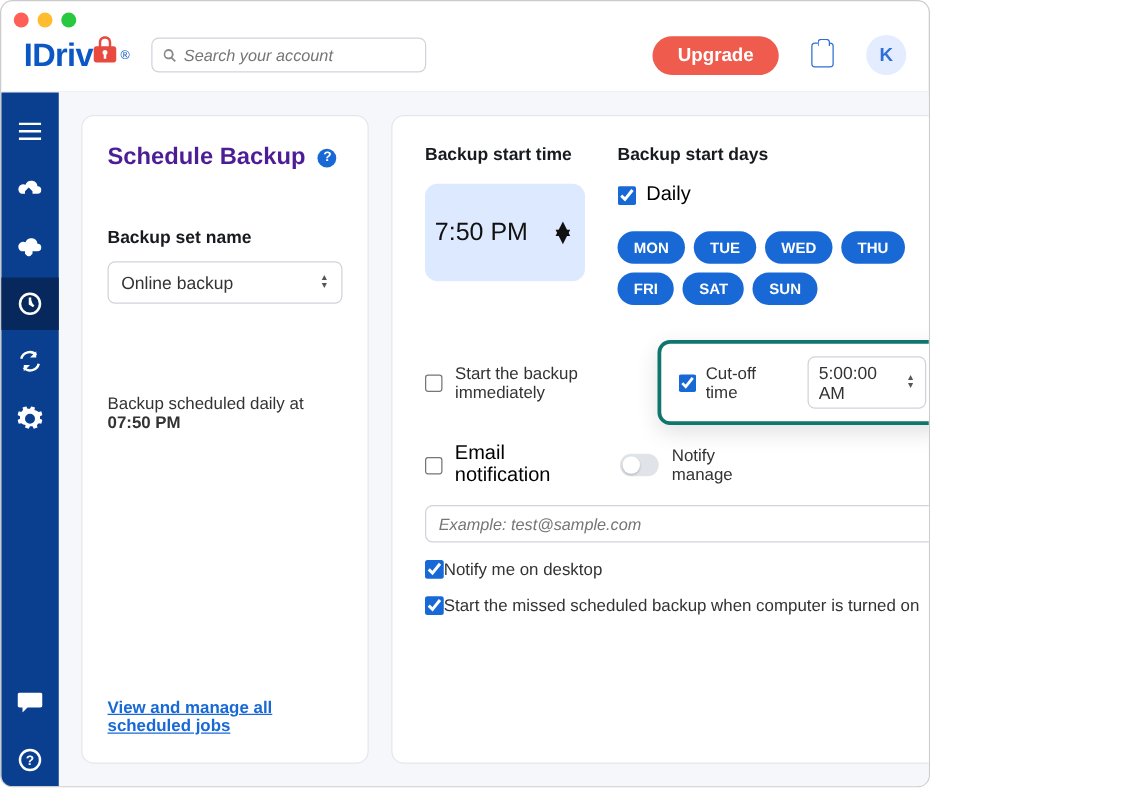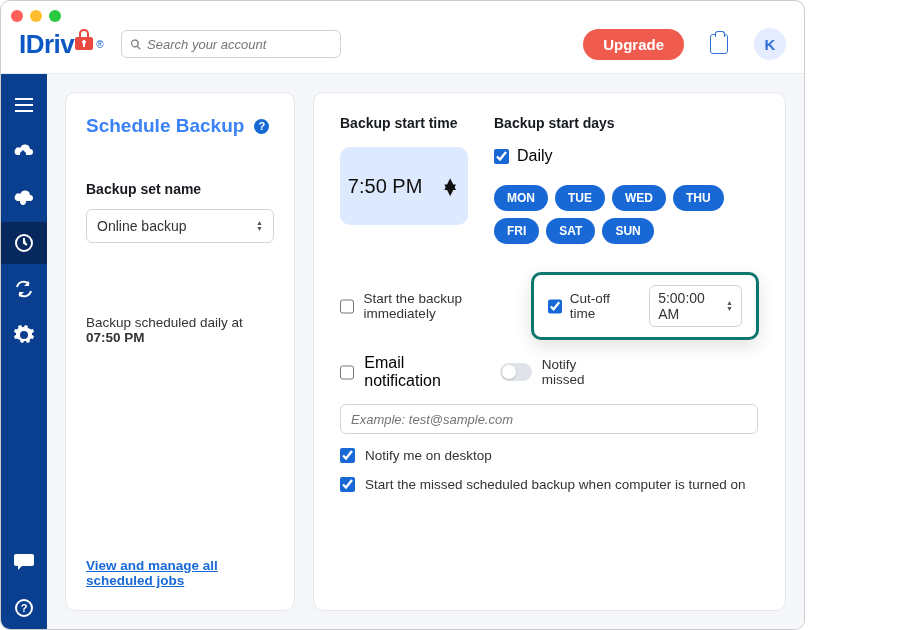--- a/index.html
+++ b/index.html
@@ -1,17 +1,17 @@
 <!DOCTYPE html>
 <html><head>
 <meta charset="utf-8">
 <style>
 * { box-sizing: border-box; margin: 0; padding: 0; font-family: -apple-system, BlinkMacSystemFont, "Segoe UI", Arial, sans-serif; }
 html, body { width: 900px; height: 630px; overflow: hidden; }
-.window { width: 805px; height: 630px; border: 1px solid #ccc; border-radius: 10px; background: #fff; overflow: hidden; display: flex; flex-direction: column; }
+.window { width: 744px; height: 630px; border: 1px solid #ccc; border-radius: 10px; background: #fff; overflow: hidden; display: flex; flex-direction: column; }
 .titlebar { height: 18px; display: flex; align-items: center; padding: 12px 10px 0 10px; gap: 7px; }
 .traffic { width: 12px; height: 12px; border-radius: 50%; }
 .red { background: #ff5f57; } .yellow { background: #febc2e; } .green { background: #28c840; }
 .header { display: flex; align-items: center; padding: 8px 18px 12px 18px; gap: 18px; border-bottom: 1px solid #e9ecef; }
 .logo { font-size: 26px; font-weight: 800; color: #0b57c4; letter-spacing: -0.5px; display: flex; align-items: center; }
 .logo .lock { color: #e94a3f; font-size: 26px; display:inline-block; transform: translateY(-1px); }
 .logo sup { font-size: 10px; font-weight: 400; color: #0b57c4; margin-left: 2px; }
 .search { flex: 0 0 220px; display: flex; align-items: center; border: 1px solid #d0d4da; border-radius: 6px; height: 28px; padding: 0 8px; color: #888; }
 .search input { border: none; outline: none; font-size: 13px; font-style: italic; color: #666; width: 100%; background: transparent; }
 .search svg { width: 13px; height: 13px; margin-right: 5px; fill: #888; }
@@ -23,41 +23,41 @@
 .avatar { width: 32px; height: 32px; border-radius: 50%; background: #e3edff; color: #2f6fd6; display: flex; align-items: center; justify-content: center; font-weight: 600; font-size: 15px; }
 .body { flex: 1; display: flex; min-height: 0; background: #f5f7fa; }
 .sidebar { width: 46px; background: #0a3e8f; display: flex; flex-direction: column; align-items: center; padding-top: 10px; gap: 4px; }
 .sb-item { width: 46px; height: 42px; display: flex; align-items: center; justify-content: center; cursor: pointer; position: relative; }
 .sb-item.active { background: #07285c; }
 .sb-item svg, .sb-item .glyph { fill: #fff; color: #fff; font-size: 18px; }
 .sb-spacer { flex: 1; }
 .content { flex: 1; padding: 18px; display: flex; gap: 18px; min-height: 0; }
 .card { background: #fff; border: 1px solid #e4e7ec; border-radius: 10px; }
 .left-card { width: 230px; padding: 22px 20px; display: flex; flex-direction: column; }
-.lc-title { font-size: 19px; font-weight: 700; color: #3b82f6; }
+.lc-title { font-size: 19px; font-weight: 700; color: #4c1d95; }
 .lc-titlewrap { display: flex; align-items: center; gap: 10px; }
 .help { width: 15px; height: 15px; border-radius: 50%; background: #1869d6; color: #fff; font-size: 11px; font-weight: 700; display: inline-flex; align-items: center; justify-content: center; cursor: pointer; }
 .lc-label { margin-top: 44px; font-size: 14px; font-weight: 600; color: #171a1f; }
 .select { margin-top: 12px; border: 1px solid #d0d4da; border-radius: 6px; height: 34px; display: flex; align-items: center; padding: 0 10px; font-size: 14px; color: #333; cursor: pointer; justify-content: space-between; }
 .stepper { display:flex; flex-direction:column; font-size:7px; line-height:6px; color:#555; }
 .sched-text { margin-top: 72px; font-size: 13.5px; color: #333; }
 .sched-text b { font-weight: 700; }
 .lc-link { margin-top: auto; font-size: 13.5px; font-weight: 700; color: #1869d6; cursor: pointer; text-decoration: underline; }
 .right-wrap { flex: 1; display: flex; min-height: 0; }
 .right-card { flex: 1; padding: 22px 26px; overflow: auto; }
 .row1 { display: flex; gap: 26px; align-items: flex-start; }
 .col-label { font-size: 14px; font-weight: 700; color: #171a1f; margin-bottom: 16px;}
 .timebox { background: #dde9ff; border-radius: 10px; width: 128px; height: 78px; display: flex; align-items: center; justify-content: center; gap: 18px; }
 .timebox span { font-size: 20px; font-weight: 500; color: #111; }
 .daily-row { display: flex; align-items: center; gap: 8px; margin-bottom: 20px; }
 input[type=checkbox] { width: 15px; height: 15px; accent-color: #1869d6; cursor:pointer; }
 .days { display: flex; gap: 7px; flex-wrap: wrap; }
 .day { background: #1869d6; color: #fff; border: none; border-radius: 14px; padding: 6px 13px; font-size: 12px; font-weight: 600; cursor: pointer; }
 .opts { margin-top: 28px; display: flex; flex-direction: column; gap: 14px; }
-.opt-row { display: flex; align-items: center; gap: 10px; font-size: 13.5px; color: #333; }
+.opt-row { display: flex; align-items: center; gap: 0; font-size: 13.5px; color: #333; }
 .cutoff-pop { border: 3px solid #0f766e; border-radius: 10px; padding: 10px 14px; box-shadow: 0 6px 18px rgba(0,0,0,0.12); display: inline-flex; align-items: center; gap: 18px; background:#fff; }
 .cutoff-pop .timeinput { border: 1px solid #cfd3d9; border-radius: 6px; padding: 4px 8px; font-size: 14px; display: flex; align-items: center; gap: 6px; }
 .line2 { display: flex; align-items: center; gap: 20px; justify-content: space-between; }
 .toggle { width: 34px; height: 18px; background: #e0e3e8; border-radius: 10px; position: relative; cursor: pointer; }
 .toggle::after { content:""; position: absolute; left: 2px; top: 2px; width: 14px; height: 14px; background: #fff; border-radius: 50%; box-shadow: 0 1px 2px rgba(0,0,0,.2); }
 .emailbox { border: 1px solid #d0d4da; border-radius: 6px; height: 30px; width: 418px; padding: 12px 10px; font-size: 13px; font-style: italic; color: #999; outline:none; }
 .save-row { display: flex; justify-content: flex-end; padding: 14px 2px 0 0; }
 .save { background: #1869d6; color: #fff; border: none; border-radius: 6px; padding: 11px 22px; font-size: 15px; font-weight: 700; cursor: pointer; }
 .notify-right { display:flex; align-items:center; gap:10px; font-size:13.5px; color:#333;}
 </style>
@@ -216,21 +216,21 @@
               </div>
             </div>
 
             <div class="line2">
               <div style="display:flex;align-items:center;gap:10px;">
                 <input type="checkbox" style="">
                 <span>Email notification</span>
               </div>
               <div class="notify-right" style="margin-right:140px;">
                 <div class="toggle"></div>
-                <span>Notify missed</span>
+                <span>Notify manage</span>
               </div>
             </div>
 
             <input class="emailbox" placeholder="Example: test@sample.com" style="">
 
             <div class="opt-row">
               <input type="checkbox" checked="" style="">
               <span>Notify me on desktop</span>
             </div>
             <div class="opt-row">

